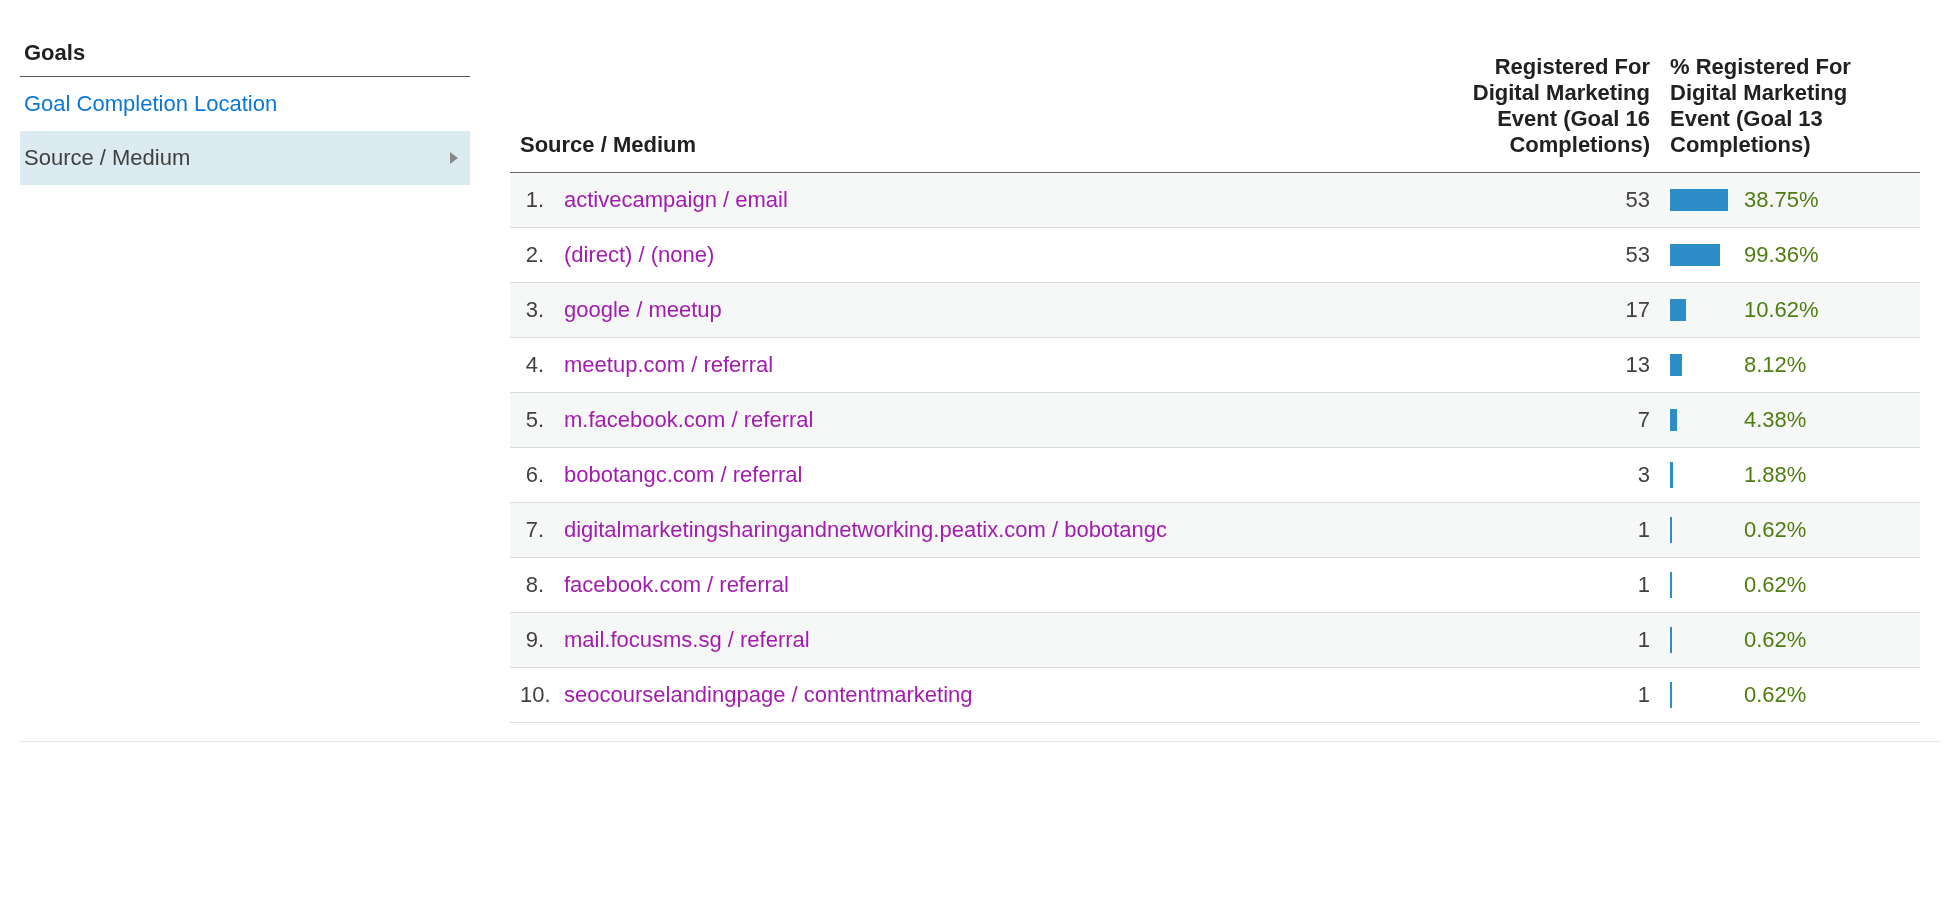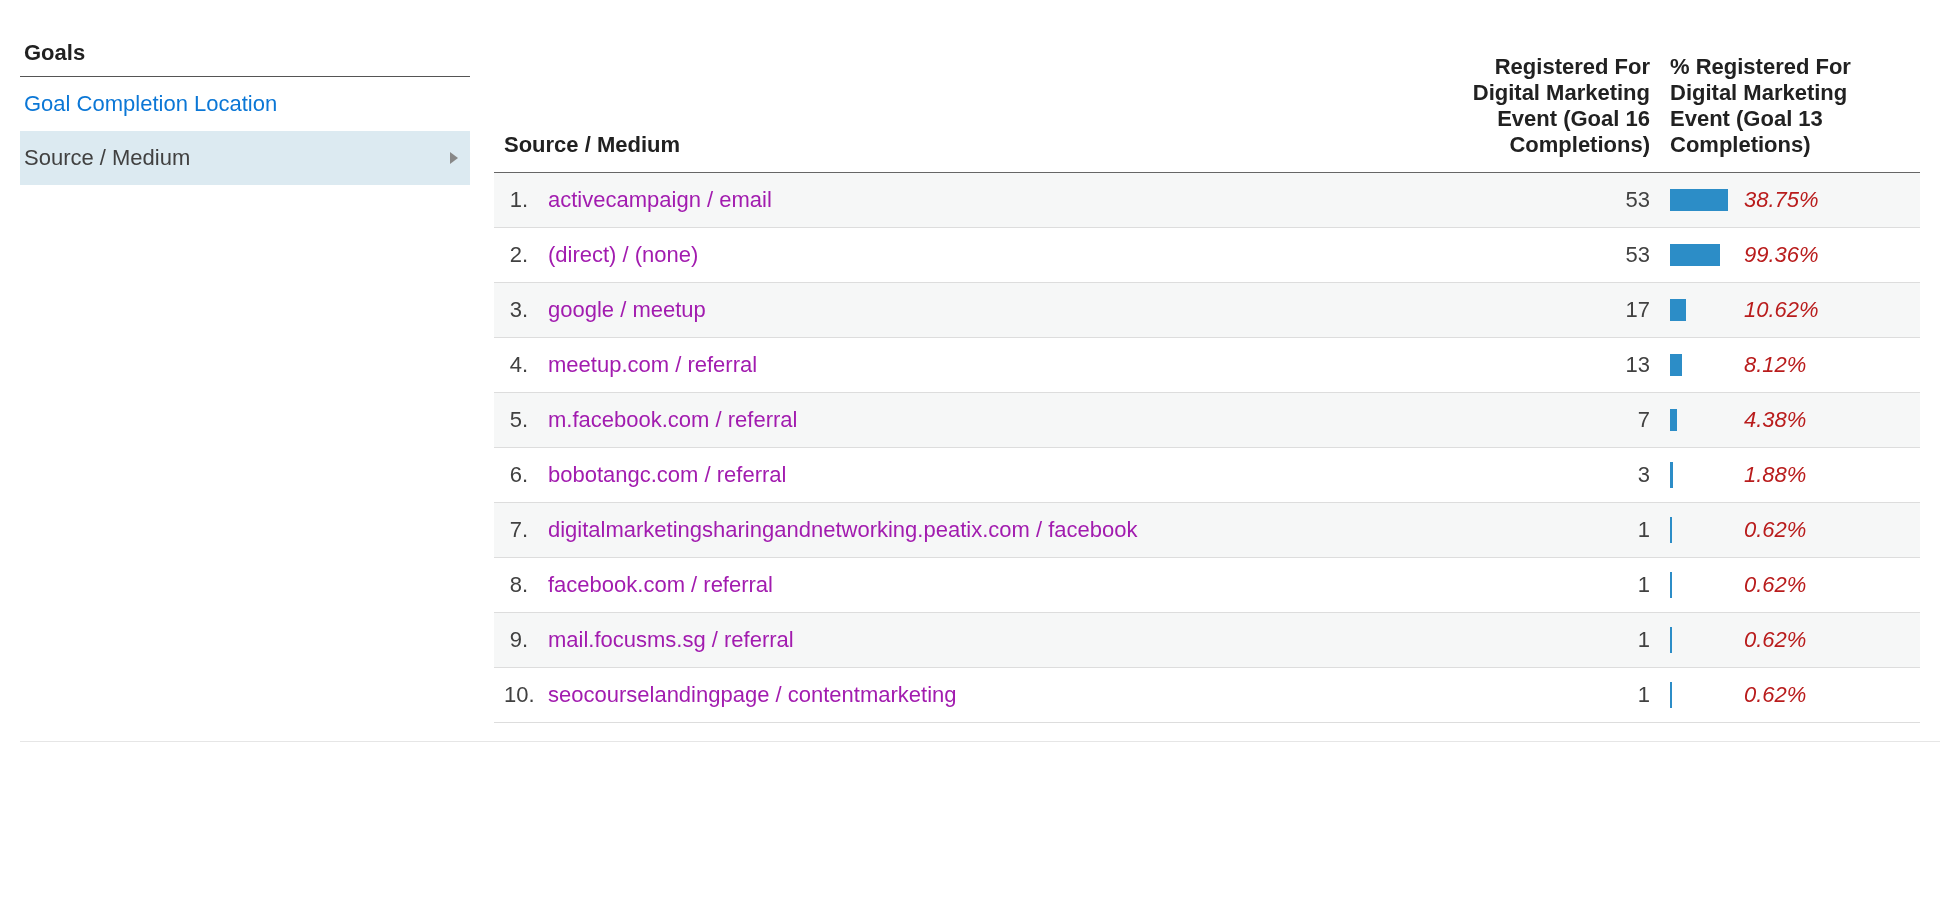--- a/index.html
+++ b/index.html
@@ -6,21 +6,21 @@
   body {
     font-family: "Helvetica Neue", Arial, sans-serif;
     background: #fff;
     color: #212121;
     width: 1960px;
     height: 910px;
     padding: 40px 20px 20px 20px;
   }
   .layout {
     display: flex;
-    gap: 24px;
+    gap: 40px;
     justify-content: center;
   }
   
   .sidebar {
     width: 450px;
     flex-shrink: 0;
   }
   .sidebar-title {
     font-size: 22px;
     font-weight: 700;
@@ -98,22 +98,21 @@
   td.src a {
     color: #a21caf;
     text-decoration: none;
     word-break: break-word;
   }
   td.count {
     text-align: right;
     color: #414141;
   }
   td.pct {
-    color: #b91c1c;
-    font-style: italic;
+    color: #4d7c0f;
   }
   .pct-wrap {
     display: flex;
     align-items: center;
     gap: 14px;
   }
   .bar-track {
     position: relative;
     width: 60px;
     height: 30px;
@@ -248,21 +247,21 @@
               <div class="pct-wrap">
                 <div class="bar-track">
                   <div class="bar small" style="width: 2.82px;"></div>
                 </div>
                 <span>1.88%</span>
               </div>
             </td>
           </tr>
           <tr>
             <td class="rank">7.</td>
-            <td class="src"><a href="#">digitalmarketingsharingandnetworking.peatix.com / facebook</a></td>
+            <td class="src"><a href="#">digitalmarketingsharingandnetworking.peatix.com / bobotangc</a></td>
             <td class="count">1</td>
             <td class="pct">
               <div class="pct-wrap">
                 <div class="bar-track">
                   <div class="bar small" style="width: 2px;"></div>
                 </div>
                 <span>0.62%</span>
               </div>
             </td>
           </tr>

